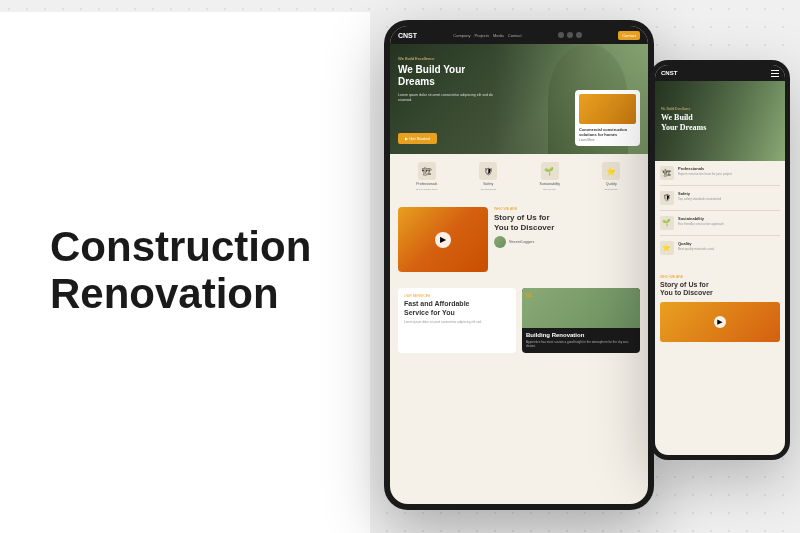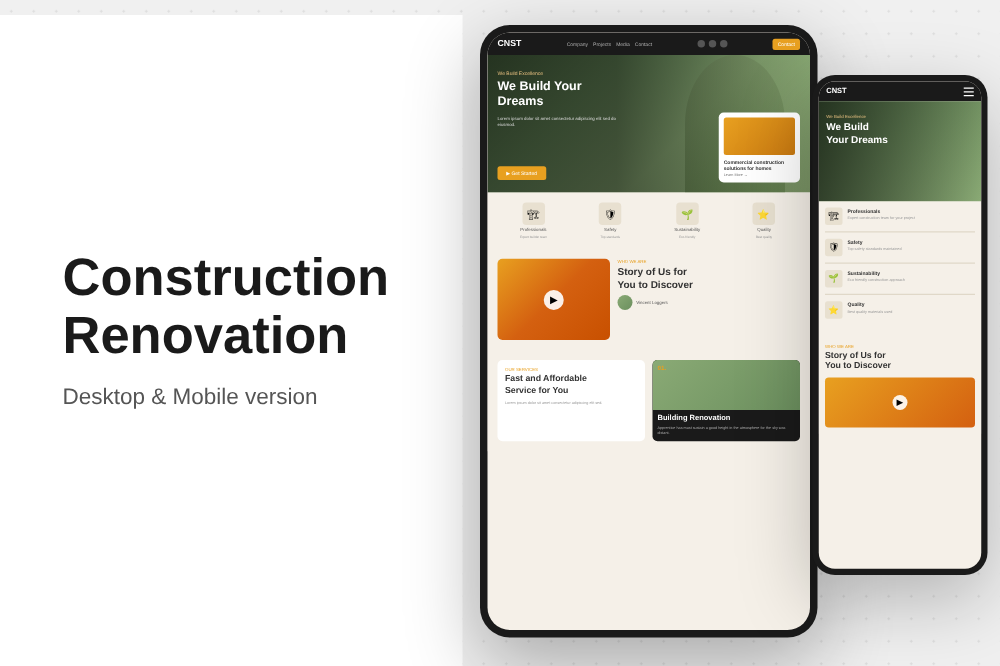--- a/index.html
+++ b/index.html
@@ -479,22 +479,23 @@
     }
 
     .mobile-hero-overlay {
       position: absolute;
       top: 0; left: 0; right: 0; bottom: 0;
       background: linear-gradient(to right, rgba(0,0,0,0.5), transparent);
     }
 
     .mobile-hero-text {
       position: absolute;
-      top: 10px;
+      top: 26px;
       left: 6px;
+      font-family: Liberation Serif, serif;
     }
 
     .mobile-hero-label {
       color: #e8c080;
       font-size: 3.5px;
       margin-bottom: 2px;
     }
 
     .mobile-hero-title {
       color: white;
@@ -581,21 +582,20 @@
 </head>
 <body>
 
 <div class="dot-pattern"></div>
 
 <div class="left-panel">
   <h1 class="main-title">
     <span>Construction</span><br>
     <span>Renovation</span><br>
   </h1>
-  <p class="subtitle">Desktop &amp; Mobile version</p>
 </div>
 
 <div class="right-area">
 
   <div class="desktop-mockup">
     <div class="desktop-screen">
 
       <div class="mock-navbar">
         <span class="mock-logo">CNST</span>
         <div class="mock-nav-links">

